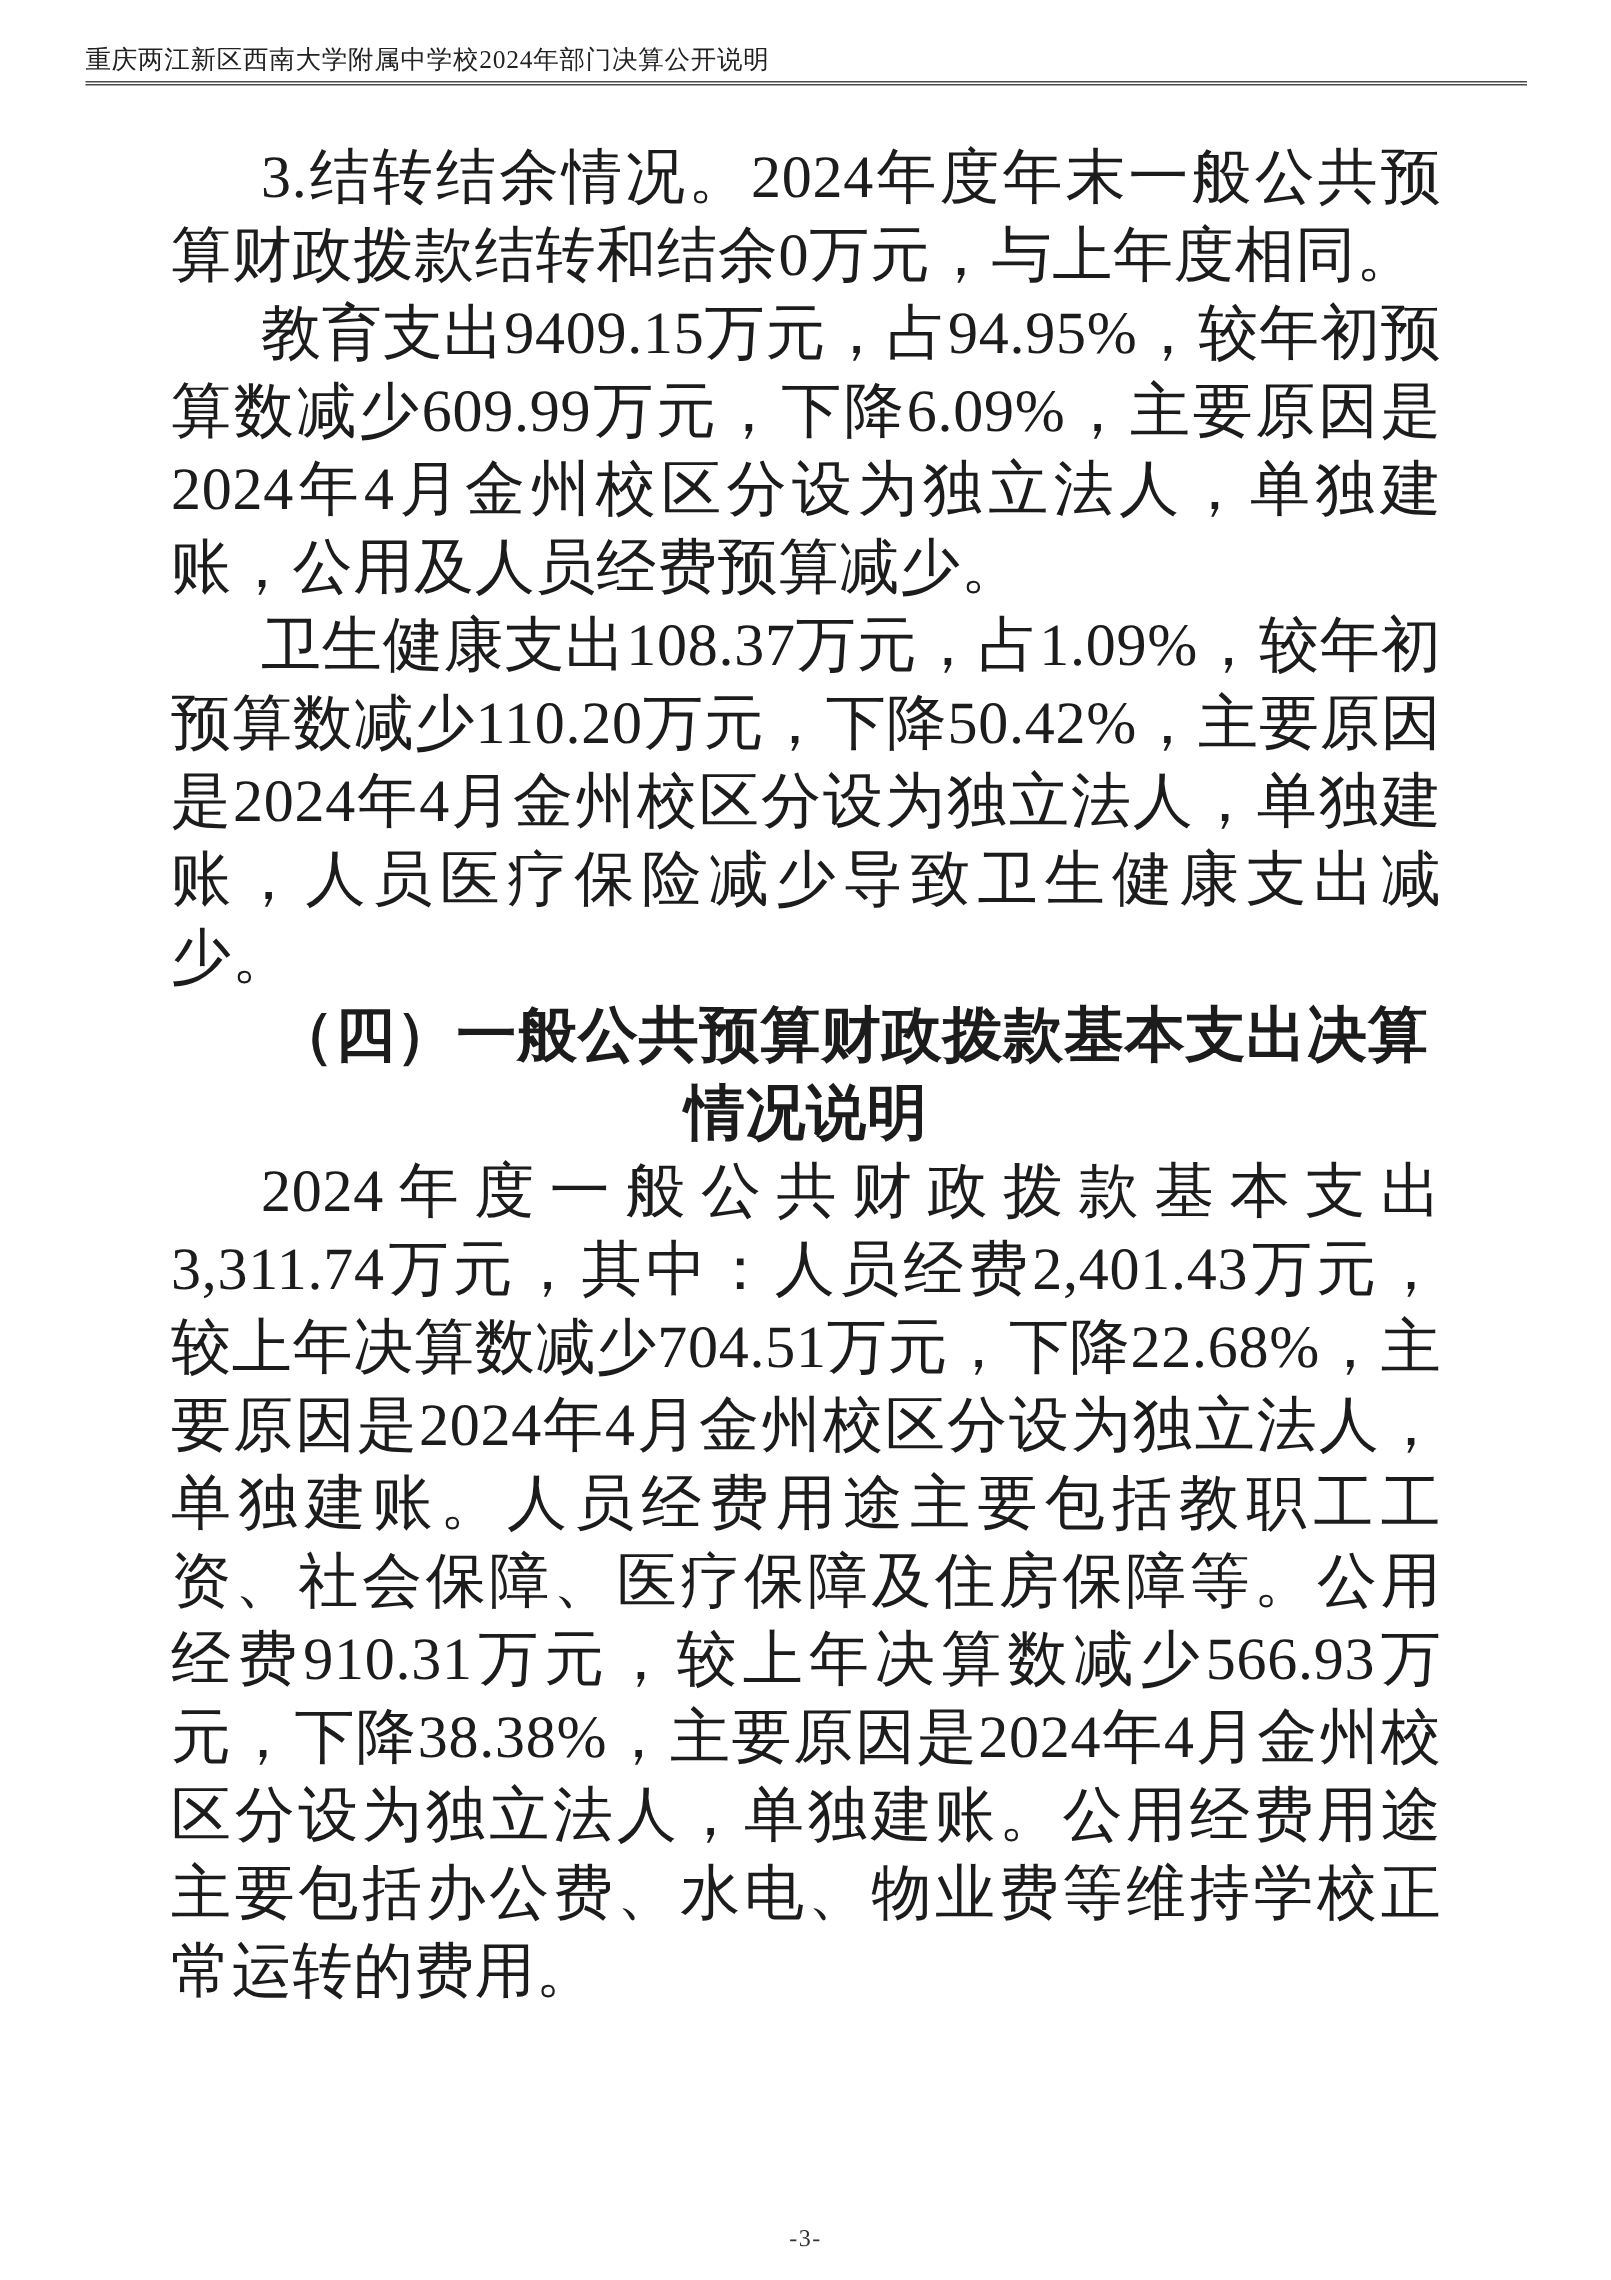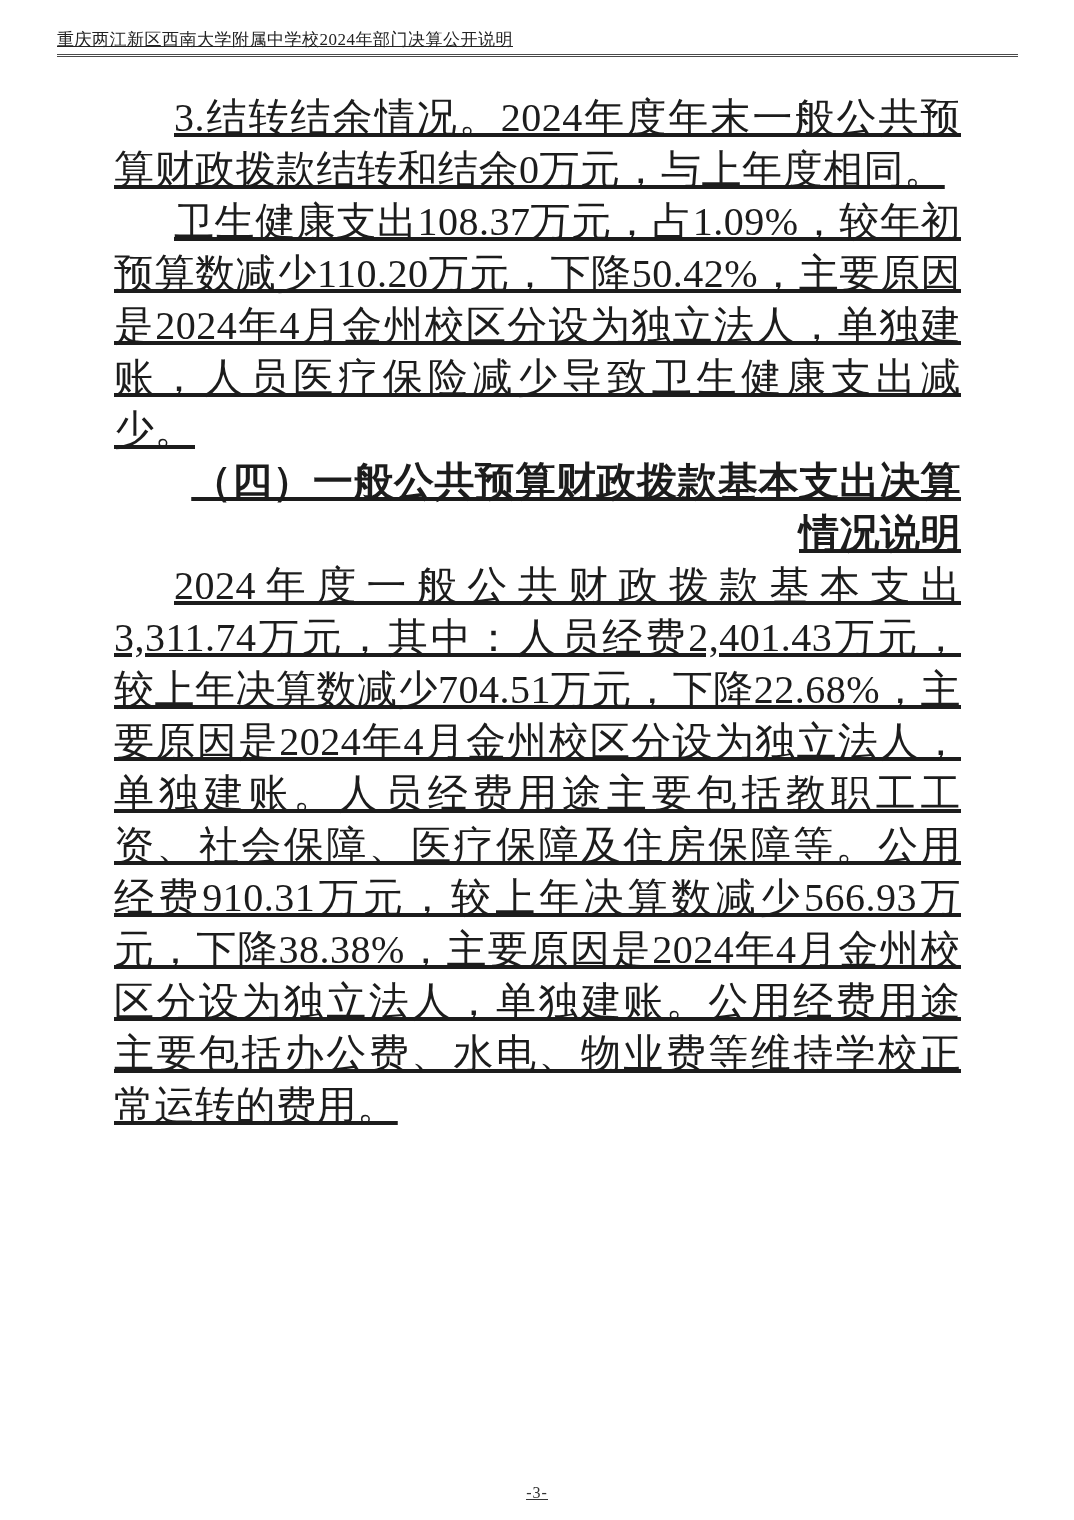--- a/index.html
+++ b/index.html
@@ -1,15 +1,15 @@
 <!DOCTYPE html>
 <html><head>
 <meta charset="utf-8">
 <style>
-  * { margin: 0; padding: 0; box-sizing: border-box; text-decoration: underline; }
+  * { margin: 0; padding: 0; box-sizing: border-box; }
   html, body { background: #ffffff; }
   .page {
     position: relative;
     width: 1074px;
     height: 1520px;
     margin: 0 auto;
     background: #ffffff;
     overflow: hidden;
     font-family: "Liberation Serif", "DejaVu Serif", serif;
     color: #1c1c1c;
@@ -40,21 +40,21 @@
   }
   .content p {
     font-size: 40px;
     line-height: 52px;
     text-align: justify;
     text-indent: 60px;
     letter-spacing: 0.5px;
   }
   .content p.heading {
     font-weight: bold;
-    text-align: right;
+    text-align: center;
   }
   .footer {
     position: absolute;
     left: 0;
     right: 0;
     bottom: 18px;
     text-align: center;
   }
   .page-number {
     font-size: 16px;
@@ -67,20 +67,21 @@
 
 <div class="page">
 
   <div class="header">
     <div class="header-title">重庆两江新区西南大学附属中学校2024年部门决算公开说明</div>
     <div class="header-rule"></div>
   </div>
 
   <div class="content">
     <p>3.结转结余情况。2024年度年末一般公共预算财政拨款结转和结余0万元，与上年度相同。</p>
+    <p>教育支出9409.15万元，占94.95%，较年初预算数减少609.99万元，下降6.09%，主要原因是2024年4月金州校区分设为独立法人，单独建账，公用及人员经费预算减少。</p>
     <p>卫生健康支出108.37万元，占1.09%，较年初预算数减少110.20万元，下降50.42%，主要原因是2024年4月金州校区分设为独立法人，单独建账，人员医疗保险减少导致卫生健康支出减少。</p>
     <p class="heading">（四）一般公共预算财政拨款基本支出决算情况说明</p>
     <p>2024年度一般公共财政拨款基本支出3,311.74万元，其中：人员经费2,401.43万元，较上年决算数减少704.51万元，下降22.68%，主要原因是2024年4月金州校区分设为独立法人，单独建账。人员经费用途主要包括教职工工资、社会保障、医疗保障及住房保障等。公用经费910.31万元，较上年决算数减少566.93万元，下降38.38%，主要原因是2024年4月金州校区分设为独立法人，单独建账。公用经费用途主要包括办公费、水电、物业费等维持学校正常运转的费用。</p>
 
   </div>
 
   <div class="footer">
     <span class="page-number">-3-</span>
   </div>
 

